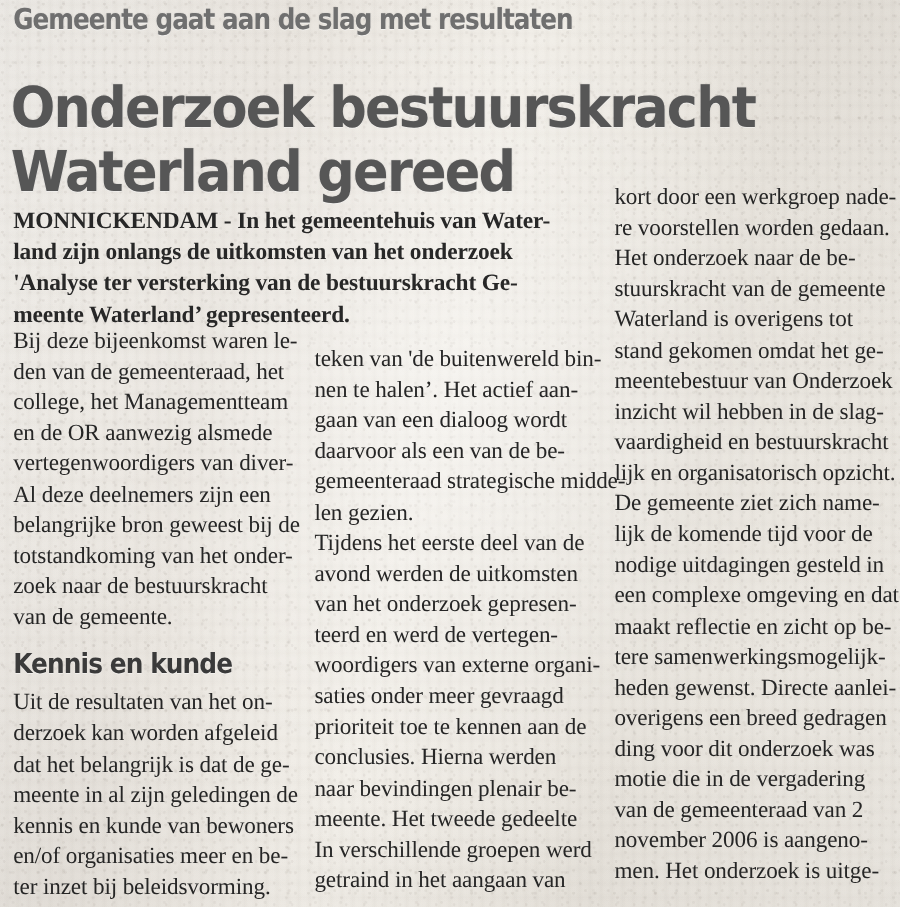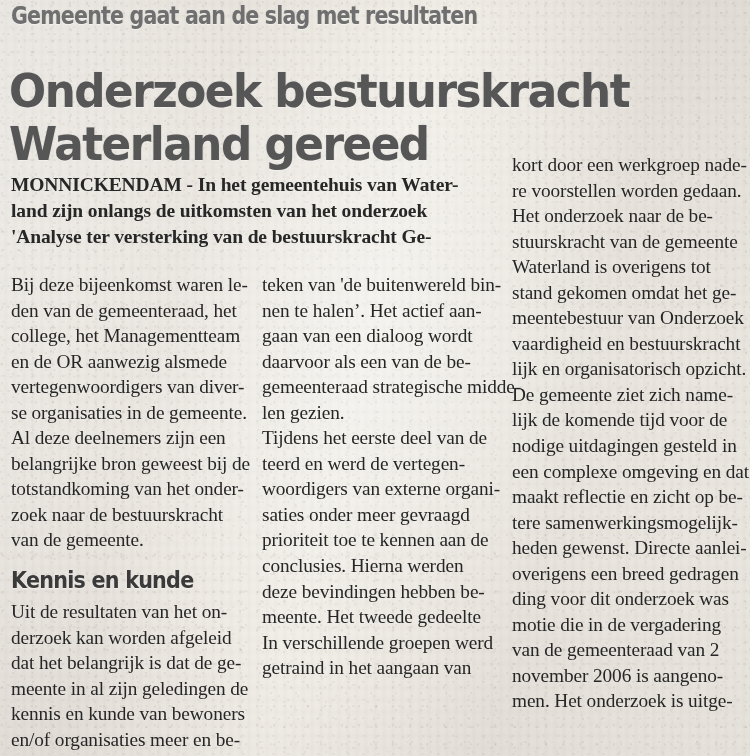--- a/index.html
+++ b/index.html
@@ -122,21 +122,21 @@
   
   .col {
     position: absolute;
     font-family: "Liberation Serif", "DejaVu Serif", serif;
     font-size: 19.3px;
     line-height: 25.55px;
     letter-spacing: -0.1px;
     color: #262626;
   }
   .col-1 { left: 11px;  top: 272px; width: 236px; }
-  .col-2 { left: 262px; top: 272px; width: 238px; }
+  .col-2 { left: 262px; top: 287px; width: 238px; }
   .col-3 { left: 512px; top: 152px; width: 232px; }
 
   .ln { display: block; white-space: nowrap; }
 
   .subhead {
     display: block;
     font-family: "DejaVu Sans", "Liberation Sans", sans-serif;
     font-weight: bold;
     font-size: 23px;
     line-height: 30px;
@@ -161,29 +161,29 @@
 
     <h1 class="headline">
       <span class="hl-line">Onderzoek bestuurskracht</span>
       <span class="hl-line">Waterland gereed</span>
     </h1>
 
     <p class="lead">
       <span class="ld-line">MONNICKENDAM - In het gemeentehuis van Water-</span>
       <span class="ld-line">land zijn onlangs de uitkomsten van het onderzoek</span>
       <span class="ld-line">'Analyse ter versterking van de bestuurskracht Ge-</span>
+      <span class="ld-line">meente Waterland’ gepresenteerd.</span>
     </p>
 
     <div class="col col-1">
       <span class="ln">Bij deze bijeenkomst waren le-</span>
       <span class="ln">den van de gemeenteraad, het</span>
       <span class="ln">college, het Managementteam</span>
       <span class="ln">en de OR aanwezig alsmede</span>
       <span class="ln">vertegenwoordigers van diver-</span>
-      <span class="ln">se organisaties in de gemeente.</span>
       <span class="ln">Al deze deelnemers zijn een</span>
       <span class="ln">belangrijke bron geweest bij de</span>
       <span class="ln">totstandkoming van het onder-</span>
       <span class="ln">zoek naar de bestuurskracht</span>
       <span class="ln">van de gemeente.</span>
 
       <h2 class="subhead">Kennis en kunde</h2>
 
       <span class="ln">Uit de resultaten van het on-</span>
       <span class="ln">derzoek kan worden afgeleid</span>
@@ -196,40 +196,43 @@
     </div>
 
     <div class="col col-2">
       <span class="ln">teken van 'de buitenwereld bin-</span>
       <span class="ln">nen te halen’. Het actief aan-</span>
       <span class="ln">gaan van een dialoog wordt</span>
       <span class="ln">daarvoor als een van de be-</span>
       <span class="ln">gemeenteraad strategische midde-</span>
       <span class="ln">len gezien.</span>
       <span class="ln">Tijdens het eerste deel van de</span>
+      <span class="ln">avond werden de uitkomsten</span>
+      <span class="ln">van het onderzoek gepresen-</span>
       <span class="ln">teerd en werd de vertegen-</span>
       <span class="ln">woordigers van externe organi-</span>
       <span class="ln">saties onder meer gevraagd</span>
       <span class="ln">prioriteit toe te kennen aan de</span>
       <span class="ln">conclusies. Hierna werden</span>
-      <span class="ln">deze bevindingen hebben be-</span>
+      <span class="ln">naar bevindingen plenair be-</span>
       <span class="ln">meente. Het tweede gedeelte</span>
       <span class="ln">In verschillende groepen werd</span>
       <span class="ln">getraind in het aangaan van</span>
 
     </div>
 
     <div class="col col-3">
       <span class="ln">kort door een werkgroep nade-</span>
       <span class="ln">re voorstellen worden gedaan.</span>
       <span class="ln">Het onderzoek naar de be-</span>
       <span class="ln">stuurskracht van de gemeente</span>
       <span class="ln">Waterland is overigens tot</span>
       <span class="ln">stand gekomen omdat het ge-</span>
       <span class="ln">meentebestuur van Onderzoek</span>
+      <span class="ln">inzicht wil hebben in de slag-</span>
       <span class="ln">vaardigheid en bestuurskracht</span>
       <span class="ln">lijk en organisatorisch opzicht.</span>
       <span class="ln">De gemeente ziet zich name-</span>
       <span class="ln">lijk de komende tijd voor de</span>
       <span class="ln">nodige uitdagingen gesteld in</span>
       <span class="ln">een complexe omgeving en dat</span>
       <span class="ln">maakt reflectie en zicht op be-</span>
       <span class="ln">tere samenwerkingsmogelijk-</span>
       <span class="ln">heden gewenst. Directe aanlei-</span>
       <span class="ln">overigens een breed gedragen</span>

